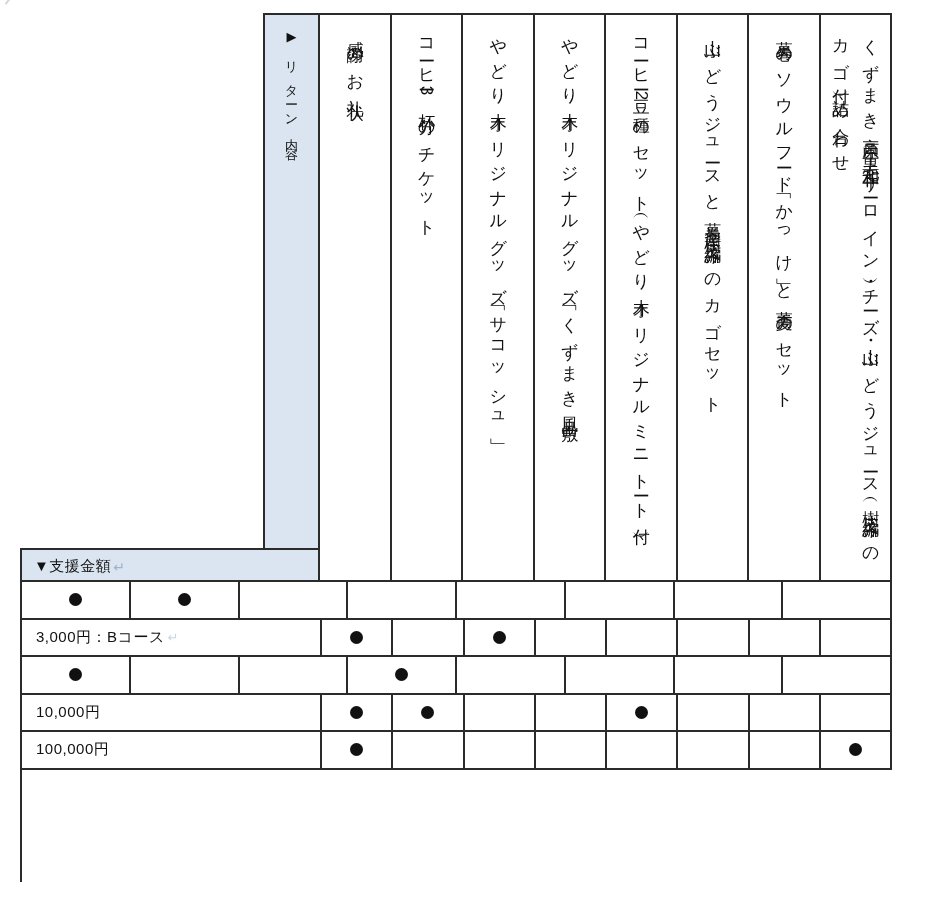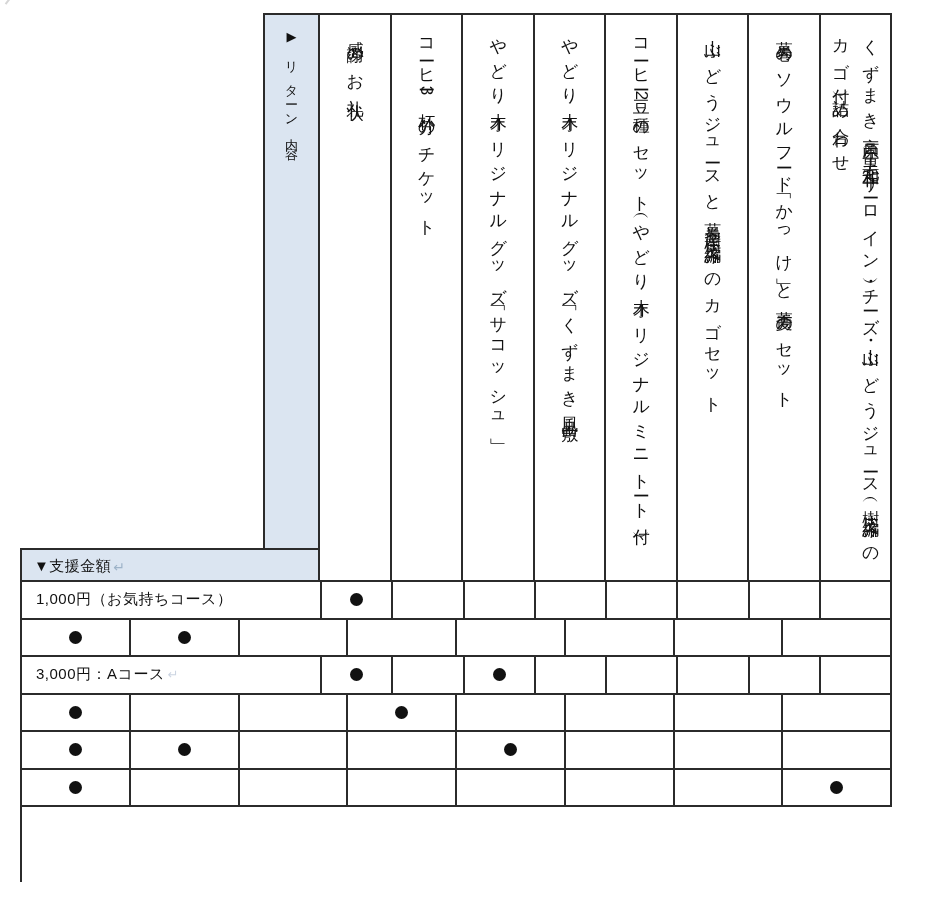--- a/index.html
+++ b/index.html
@@ -165,97 +165,88 @@
         <div class="col-head">
           <span class="head-text">葛巻のソウルフード「かっけ」と蕎麦のセット</span>
         </div>
         <div class="col-head">
           <span class="head-text">くずまき高原牛（黒毛和牛サーロイン）・チーズ・山ぶどうジュース（樹皮編みのカゴ付）詰め合わせ</span>
         </div>
       </div>
 
     <div class="grid">
         <div class="row">
+          <div class="dot-cell">
+            <span class="dot" title="●"></span>
+          </div>
+          <div class="dot-cell">
+            <span class="dot" title="●"></span>
+          </div>
+          <div class="dot-cell"></div>
+          <div class="dot-cell"></div>
+          <div class="dot-cell"></div>
+          <div class="dot-cell"></div>
+          <div class="dot-cell"></div>
+          <div class="dot-cell"></div>
+        </div>
+        <div class="row">
           <div class="price-cell">
-            <span>1,000円（お気持ちコース）</span>
-          </div>
-          <div class="dot-cell">
-            <span class="dot" title="●"></span>
-          </div>
-          <div class="dot-cell"></div>
-          <div class="dot-cell"></div>
-          <div class="dot-cell"></div>
-          <div class="dot-cell"></div>
-          <div class="dot-cell"></div>
-          <div class="dot-cell"></div>
-          <div class="dot-cell"></div>
-        </div>
-        <div class="row">
-          <div class="dot-cell">
-            <span class="dot" title="●"></span>
-          </div>
-          <div class="dot-cell">
-            <span class="dot" title="●"></span>
-          </div>
-          <div class="dot-cell"></div>
-          <div class="dot-cell"></div>
+            <span>3,000円：Bコース</span>
+            <span class="faint-ret">↵</span>
+          </div>
+          <div class="dot-cell">
+            <span class="dot" title="●"></span>
+          </div>
+          <div class="dot-cell"></div>
+          <div class="dot-cell">
+            <span class="dot" title="●"></span>
+          </div>
+          <div class="dot-cell"></div>
+          <div class="dot-cell"></div>
+          <div class="dot-cell"></div>
+          <div class="dot-cell"></div>
+          <div class="dot-cell"></div>
+        </div>
+        <div class="row">
+          <div class="dot-cell">
+            <span class="dot" title="●"></span>
+          </div>
+          <div class="dot-cell"></div>
+          <div class="dot-cell"></div>
+          <div class="dot-cell">
+            <span class="dot" title="●"></span>
+          </div>
           <div class="dot-cell"></div>
           <div class="dot-cell"></div>
           <div class="dot-cell"></div>
           <div class="dot-cell"></div>
         </div>
         <div class="row">
           <div class="price-cell">
-            <span>3,000円：Aコース</span>
-            <span class="faint-ret">↵</span>
-          </div>
-          <div class="dot-cell">
-            <span class="dot" title="●"></span>
-          </div>
-          <div class="dot-cell"></div>
-          <div class="dot-cell">
-            <span class="dot" title="●"></span>
-          </div>
-          <div class="dot-cell"></div>
-          <div class="dot-cell"></div>
-          <div class="dot-cell"></div>
-          <div class="dot-cell"></div>
-          <div class="dot-cell"></div>
-        </div>
-        <div class="row">
-          <div class="dot-cell">
-            <span class="dot" title="●"></span>
-          </div>
-          <div class="dot-cell"></div>
-          <div class="dot-cell"></div>
-          <div class="dot-cell">
-            <span class="dot" title="●"></span>
-          </div>
-          <div class="dot-cell"></div>
-          <div class="dot-cell"></div>
-          <div class="dot-cell"></div>
-          <div class="dot-cell"></div>
-        </div>
-        <div class="row">
-          <div class="dot-cell">
-            <span class="dot" title="●"></span>
-          </div>
-          <div class="dot-cell">
-            <span class="dot" title="●"></span>
-          </div>
-          <div class="dot-cell"></div>
-          <div class="dot-cell"></div>
-          <div class="dot-cell">
-            <span class="dot" title="●"></span>
-          </div>
-          <div class="dot-cell"></div>
-          <div class="dot-cell"></div>
-          <div class="dot-cell"></div>
-        </div>
-        <div class="row">
+            <span>10,000円</span>
+          </div>
+          <div class="dot-cell">
+            <span class="dot" title="●"></span>
+          </div>
+          <div class="dot-cell">
+            <span class="dot" title="●"></span>
+          </div>
+          <div class="dot-cell"></div>
+          <div class="dot-cell"></div>
+          <div class="dot-cell">
+            <span class="dot" title="●"></span>
+          </div>
+          <div class="dot-cell"></div>
+          <div class="dot-cell"></div>
+          <div class="dot-cell"></div>
+        </div>
+        <div class="row">
+          <div class="price-cell">
+            <span>100,000円</span>
+          </div>
           <div class="dot-cell">
             <span class="dot" title="●"></span>
           </div>
           <div class="dot-cell"></div>
           <div class="dot-cell"></div>
           <div class="dot-cell"></div>
           <div class="dot-cell"></div>
           <div class="dot-cell"></div>
           <div class="dot-cell"></div>
           <div class="dot-cell">

